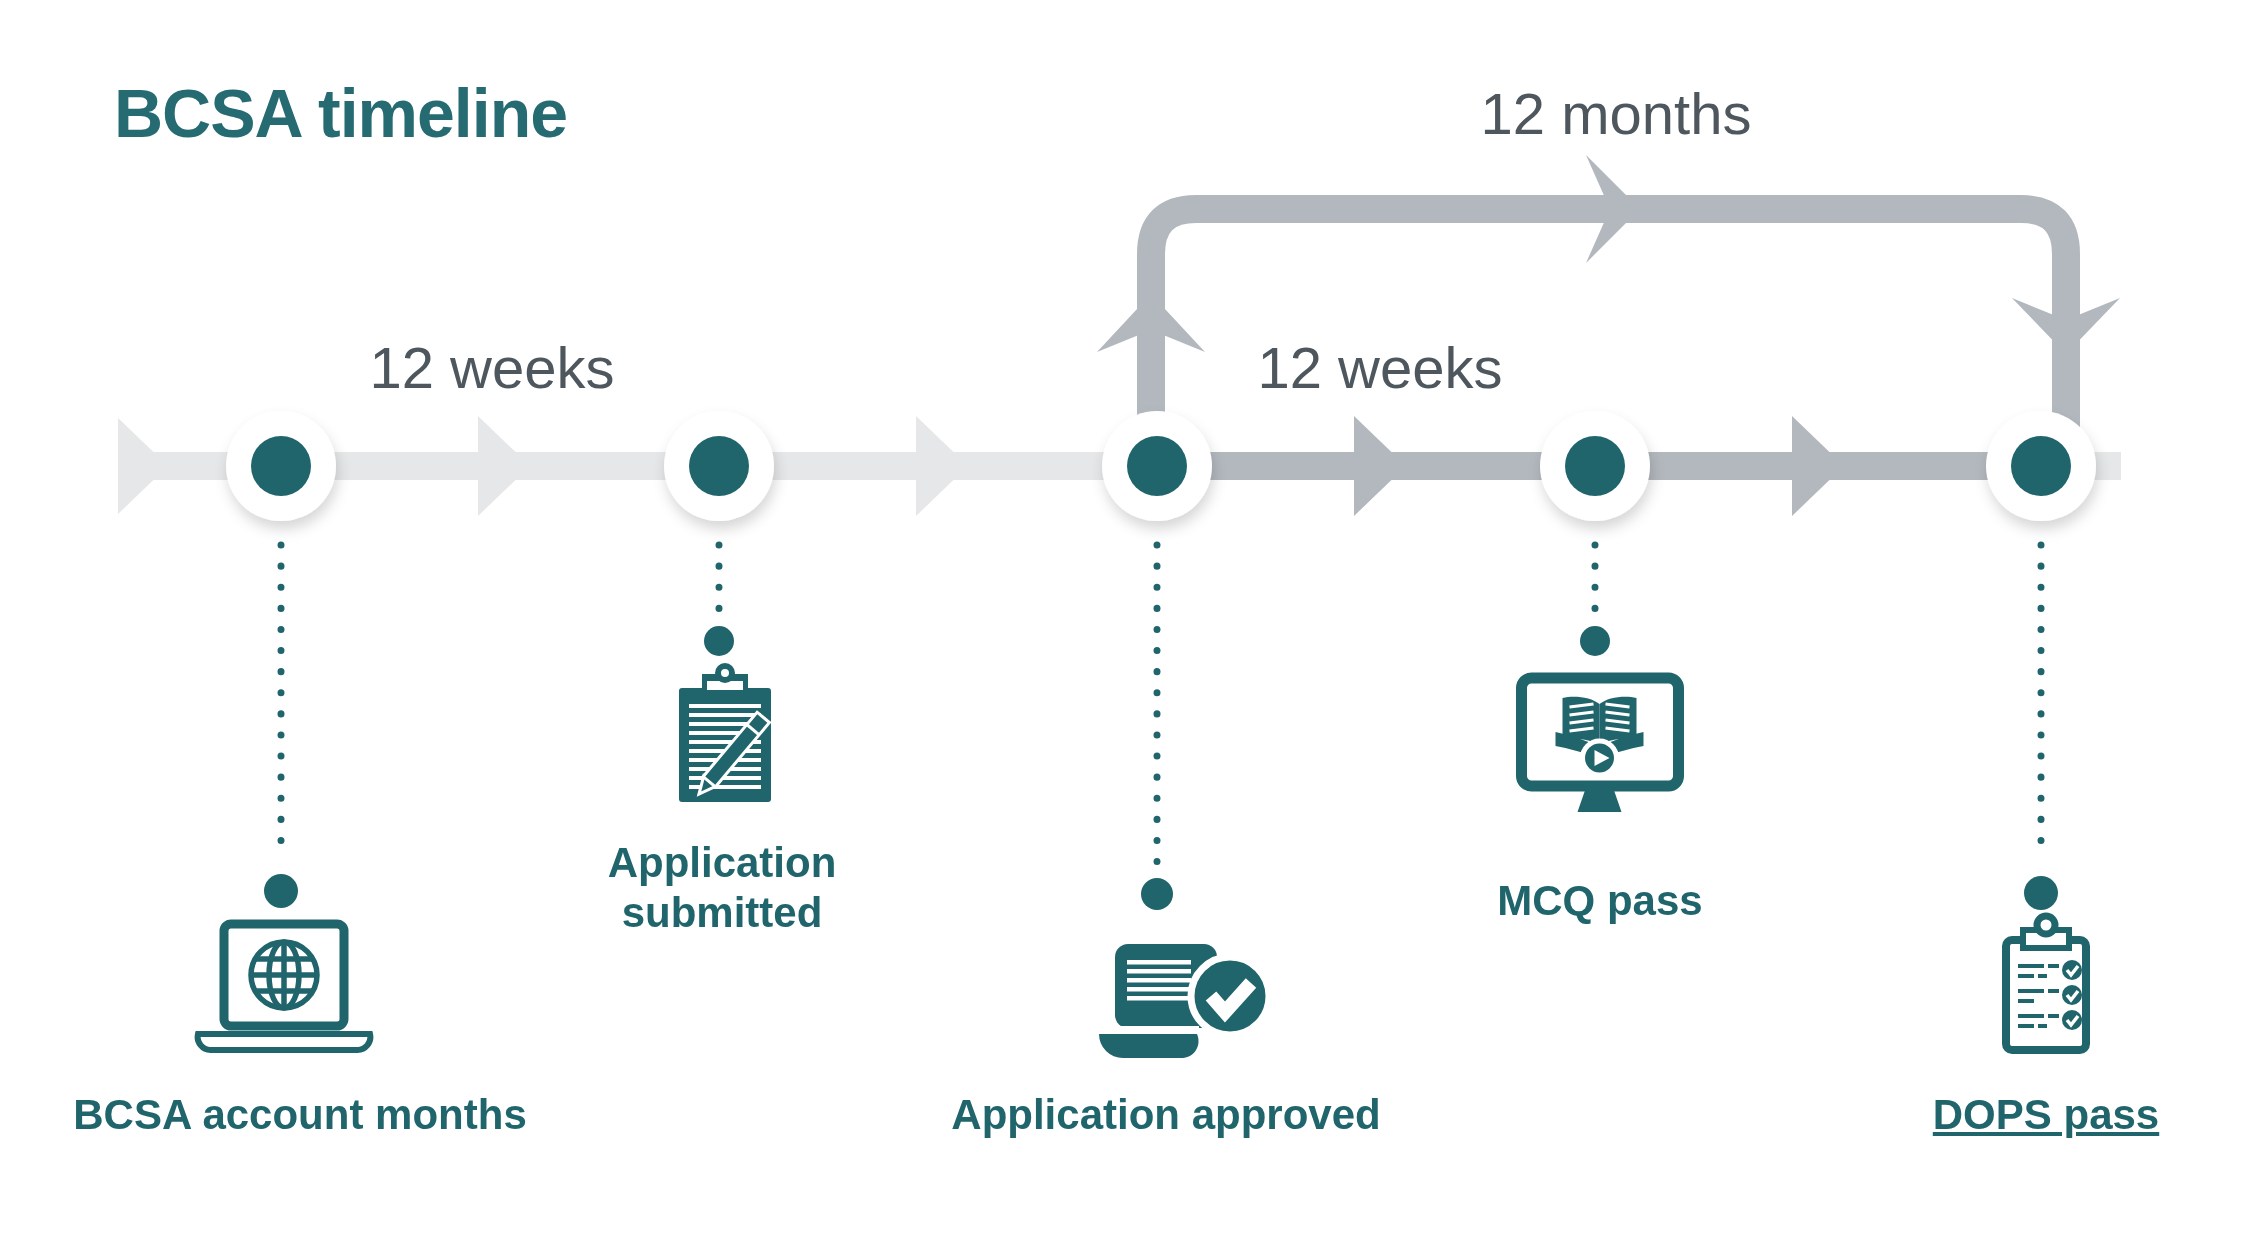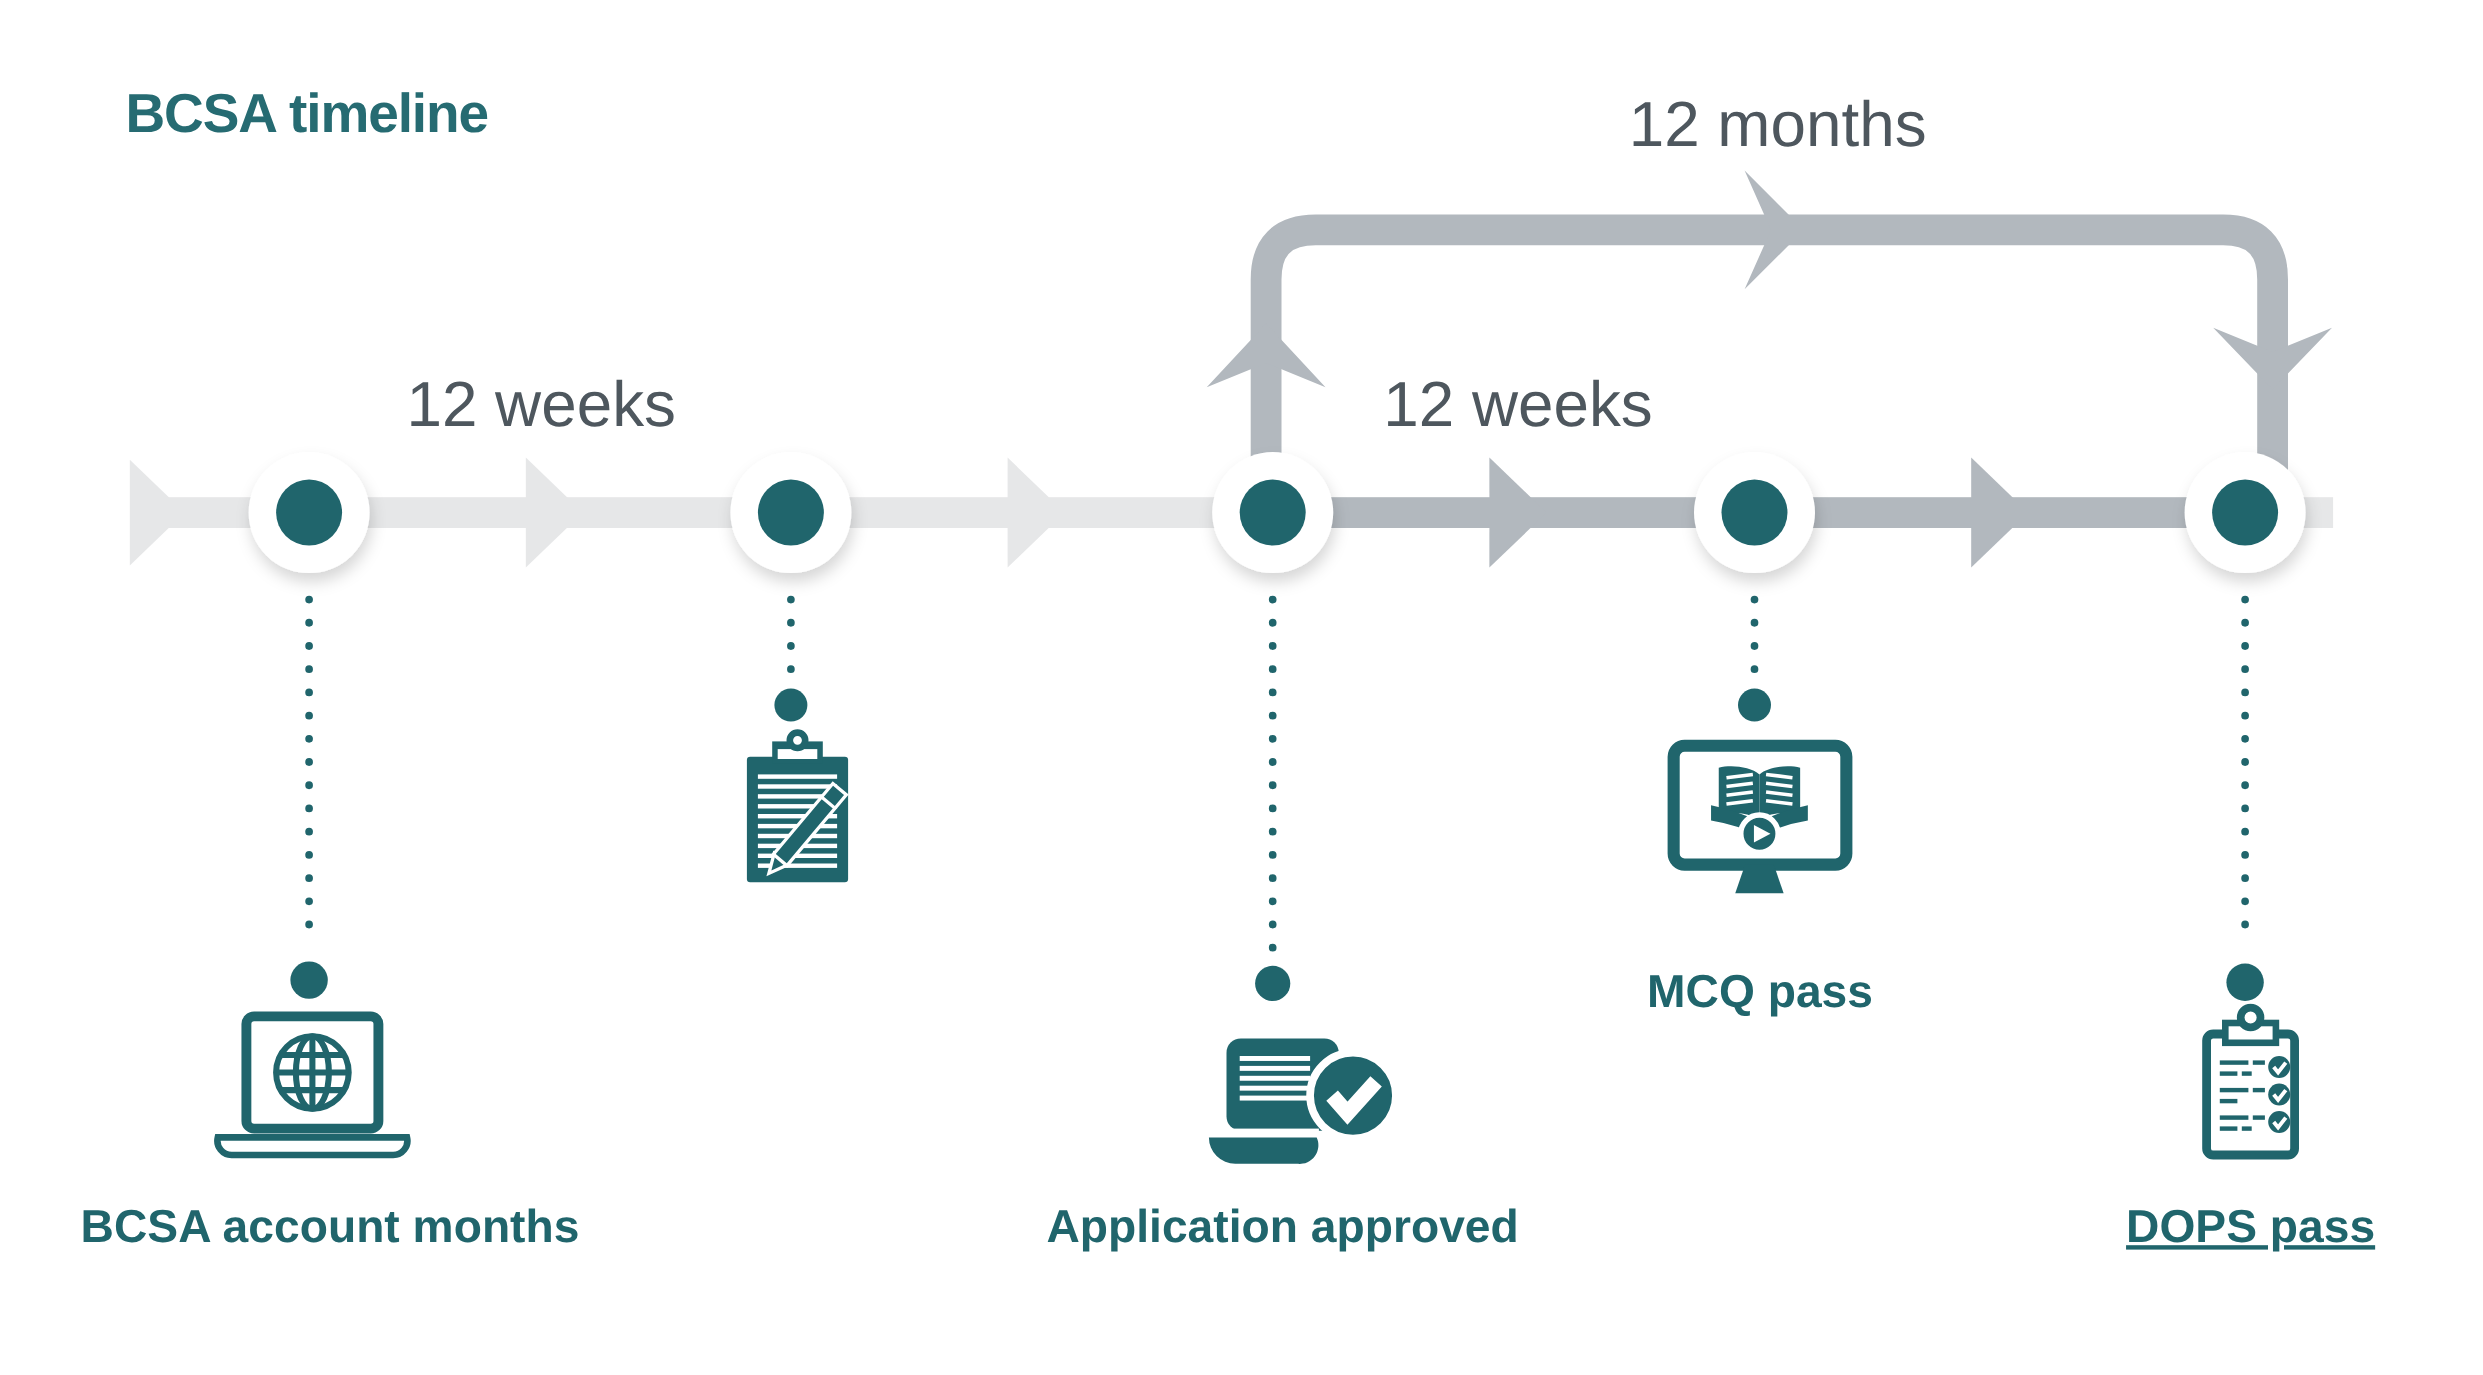--- a/index.html
+++ b/index.html
@@ -8,21 +8,21 @@
     --gray-dark-track:#B2B8BE;
     --gray-light-track:#E6E7E8;
     --duration-text:#4E575E;
     --background:#FFFFFF;
   }
   *{margin:0;padding:0;box-sizing:border-box;}
   body{background:var(--background);font-family:"Liberation Sans",sans-serif;}
   .canvas{position:relative;width:2257px;height:1250px;background:var(--background);overflow:hidden;}
   .page-title{
     position:absolute;left:114px;top:74px;
-    font-size:50px;font-weight:700;color:var(--title-teal);letter-spacing:-1px;
+    font-size:68px;font-weight:700;color:var(--title-teal);letter-spacing:-1px;
   }
   .duration-label{
     position:absolute;transform:translateX(-50%);
     font-size:58px;font-weight:300;color:var(--duration-text);white-space:nowrap;
   }
   .duration-1{left:492px;top:334px;}
   .duration-2{left:1380px;top:334px;}
   .duration-loop{left:1616px;top:80px;}
   .main-art{position:absolute;left:0;top:0;}
   .milestone-icon{position:absolute;transform:translateX(-50%);}
@@ -209,17 +209,18 @@
       </g>
       <g stroke="#fff" stroke-width="3.5" fill="none">
         <path d="M81,58 l4,5 l7,-9"></path>
         <path d="M81,83 l4,5 l7,-9"></path>
         <path d="M81,108 l4,5 l7,-9"></path>
       </g>
     </svg>
   </div>
 
   <div class="milestone-label label-1">BCSA account months</div>
+  <div class="milestone-label label-2">Application submitted</div>
   <div class="milestone-label label-3">Application approved</div>
   <div class="milestone-label label-4">MCQ pass</div>
   <div class="milestone-label label-5">DOPS pass</div>
 
 </div>
 
 </body></html>

